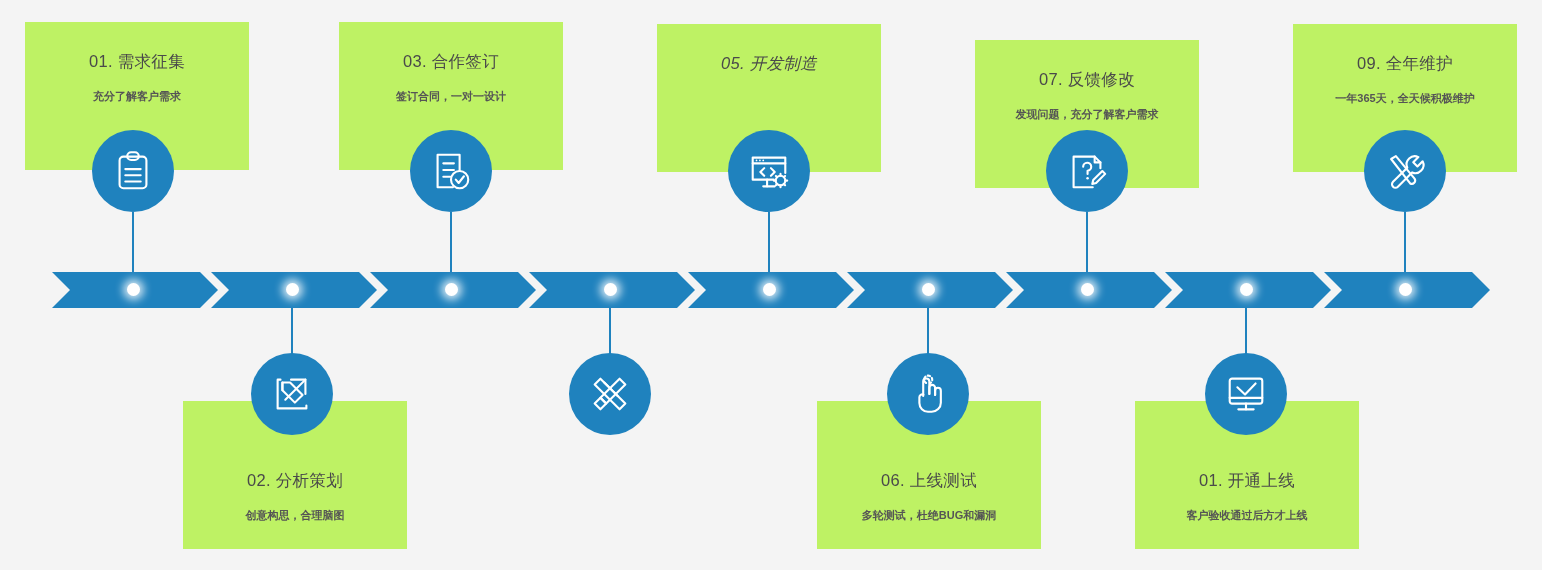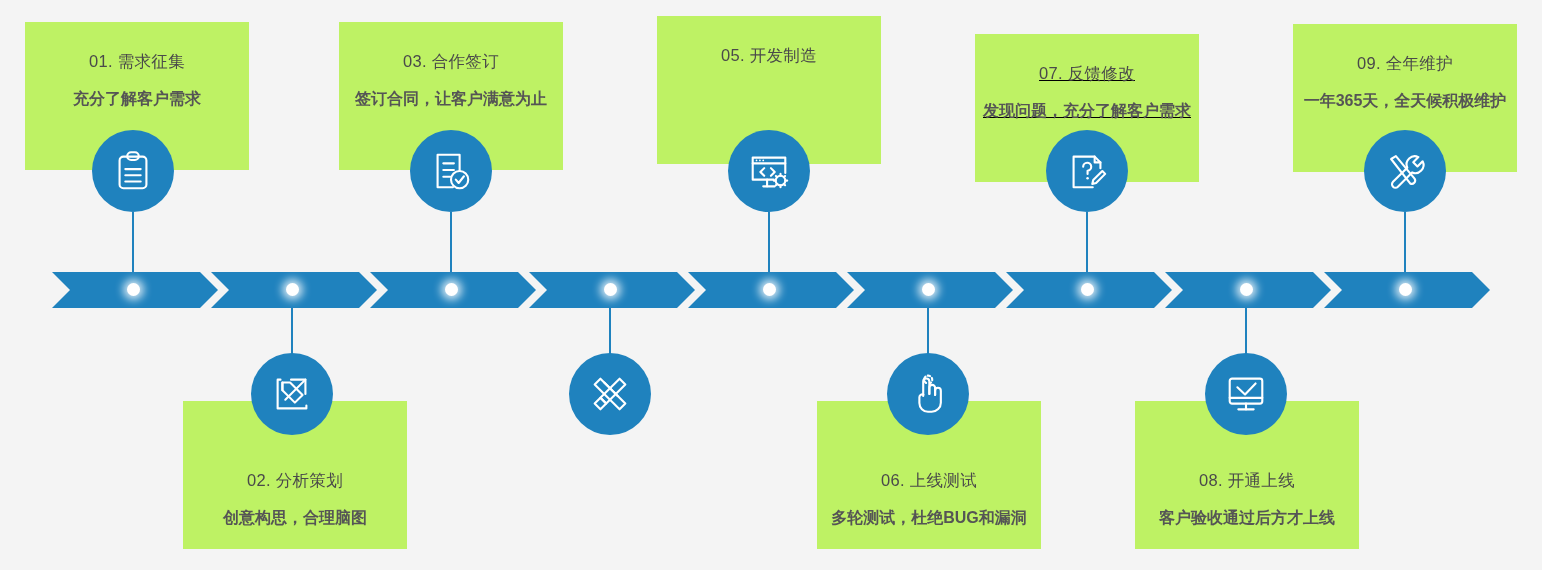--- a/index.html
+++ b/index.html
@@ -91,21 +91,21 @@
   .card-title {
     text-align: center;
     font-size: 16.5px;
     color: #4a4a4a;
     letter-spacing: 0.3px;
     line-height: 1.2;
     font-weight: normal;
   }
   .card-desc {
     text-align: center;
-    font-size: 16px;
+    font-size: 11px;
     color: #555555;
     font-weight: bold;
     margin-top: 17px;
     line-height: 1.3;
     white-space: nowrap;
   }
 </style>
 </head>
 <body>
 
@@ -158,21 +158,21 @@
       <path d="M23 9 L38 9 L38 24"></path>
       <path d="M38 9 L17 30"></path>
       <path d="M14 12 L22 12 L35 25 L27 33 L14 20 Z"></path>
       <path d="M14 12 L14 20"></path>
     </svg>
   </div>
   <div class="node-dot" style="left:292px;"></div>
 
   <div class="card top" style="left:339px;top:22px;">
     <div class="card-title">03. 合作签订</div>
-    <div class="card-desc">签订合同，让客户满意为止</div>
+    <div class="card-desc">签订合同，一对一设计</div>
   </div>
   <div class="icon-circle" style="left:451px;top:130px;">
     <svg viewBox="0 0 48 48" fill="none" stroke="#ffffff" stroke-width="2.2" stroke-linecap="round" stroke-linejoin="round">
       <path d="M10 7 L33 7 L33 24 M10 7 L10 41 L26 41"></path>
       <line x1="16" y1="16" x2="27" y2="16"></line>
       <line x1="16" y1="23" x2="27" y2="23"></line>
       <line x1="16" y1="30" x2="23" y2="30"></line>
       <circle cx="33" cy="33" r="9"></circle>
       <path d="M29 33 L32 36.5 L37.5 29.5"></path>
     </svg>
@@ -184,21 +184,21 @@
       <path d="M8 34 L14 28 L20 34 L14 40 Z"></path>
       <path d="M14 28 L34 8 L40 14 L20 34 Z"></path>
       <path d="M8 14 L14 8 L40 34 L34 40 Z"></path>
       <line x1="18" y1="12" x2="22" y2="16"></line>
       <line x1="23" y1="17" x2="27" y2="21"></line>
       <line x1="28" y1="22" x2="32" y2="26"></line>
     </svg>
   </div>
   <div class="node-dot" style="left:610px;"></div>
 
-  <div class="card top" style="left:657px;top:16px;">
+  <div class="card top" style="left:657px;top:24px;font-style:italic;">
     <div class="card-title">05. 开发制造</div>
   </div>
   <div class="icon-circle" style="left:769px;top:130px;">
     <svg viewBox="0 0 48 48" fill="none" stroke="#ffffff" stroke-width="2.2" stroke-linecap="round" stroke-linejoin="round">
       <path d="M7 10 L41 10 L41 26 M7 10 L7 33 L29 33"></path>
       <line x1="7" y1="16" x2="41" y2="16"></line>
       <circle cx="11" cy="13" r="0.9" fill="#ffffff" stroke="none"></circle>
       <circle cx="14.5" cy="13" r="0.9" fill="#ffffff" stroke="none"></circle>
       <circle cx="18" cy="13" r="0.9" fill="#ffffff" stroke="none"></circle>
       <path d="M19 21 L15 25 L19 29"></path>
@@ -218,37 +218,37 @@
   <div class="icon-circle" style="left:928px;top:353px;">
     <svg viewBox="0 0 48 48" fill="none" stroke="#ffffff" stroke-width="2.2" stroke-linecap="round" stroke-linejoin="round">
       <path d="M19 26 L19 11 a3.2 3.2 0 0 1 6.4 0 L25.4 24"></path>
       <path d="M25.4 24 L25.4 17.5 a3 3 0 0 1 6 0 L31.4 25"></path>
       <path d="M31.4 25 L31.4 20.5 a3 3 0 0 1 6 0 L37.4 33 a9.5 9.5 0 0 1 -9.5 9.5 L24 42.5 a9 9 0 0 1 -9 -9 L15 27.5 a3 3 0 0 1 4.2 -2.8"></path>
       <path d="M22 12.5 a4 4 0 0 1 -2 -3.5 a4.2 4.2 0 1 1 8.4 0 a4 4 0 0 1 -2.2 3.6" stroke-dasharray="2.5 2.5"></path>
     </svg>
   </div>
   <div class="node-dot" style="left:928px;"></div>
 
-  <div class="card top" style="left:975px;top:34px;text-decoration:underline;">
+  <div class="card top" style="left:975px;top:40px;">
     <div class="card-title">07. 反馈修改</div>
     <div class="card-desc">发现问题，充分了解客户需求</div>
   </div>
   <div class="icon-circle" style="left:1087px;top:130px;">
     <svg viewBox="0 0 48 48" fill="none" stroke="#ffffff" stroke-width="2.2" stroke-linecap="round" stroke-linejoin="round">
       <path d="M10 9 L32 9 L38 15 L38 21 M10 9 L10 41 L30 41"></path>
       <path d="M32 9 L32 15 L38 15"></path>
       <path d="M20 19.5 a4.2 4.2 0 1 1 4.6 4.2 L24.6 27"></path>
       <circle cx="24.6" cy="31.5" r="1.3" fill="#ffffff" stroke="none"></circle>
       <path d="M40 24 L43 27 L33.5 36.5 L29.5 37.5 L30.5 33.5 Z"></path>
     </svg>
   </div>
   <div class="node-dot" style="left:1087px;"></div>
 
   <div class="card bottom" style="left:1135px;top:401px;">
-    <div class="card-title">08. 开通上线</div>
+    <div class="card-title">01. 开通上线</div>
     <div class="card-desc">客户验收通过后方才上线</div>
   </div>
   <div class="icon-circle" style="left:1246px;top:353px;">
     <svg viewBox="0 0 48 48" fill="none" stroke="#ffffff" stroke-width="2.2" stroke-linecap="round" stroke-linejoin="round">
       <rect x="7" y="8" width="34" height="26" rx="2.5"></rect>
       <line x1="7" y1="28" x2="41" y2="28"></line>
       <path d="M15 17 L23 24.5 L34 13"></path>
       <line x1="24" y1="34" x2="24" y2="40"></line>
       <line x1="16" y1="40" x2="32" y2="40"></line>
     </svg>

